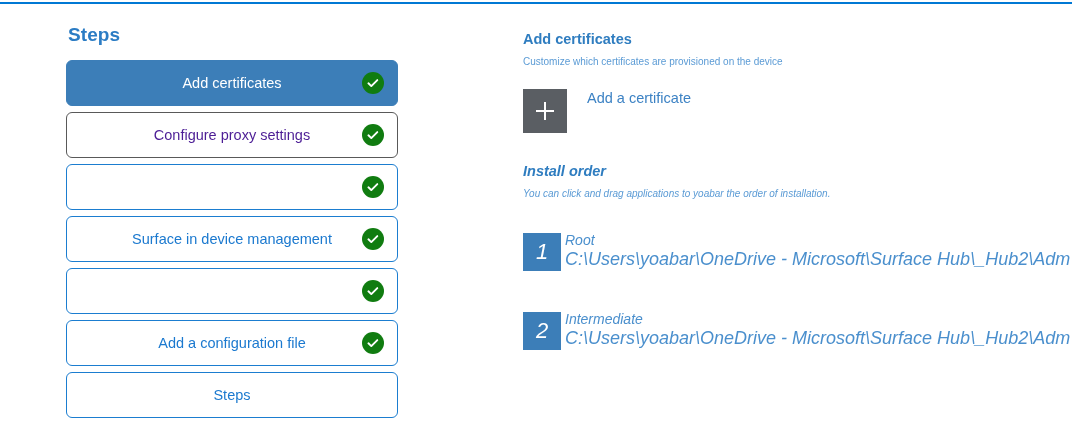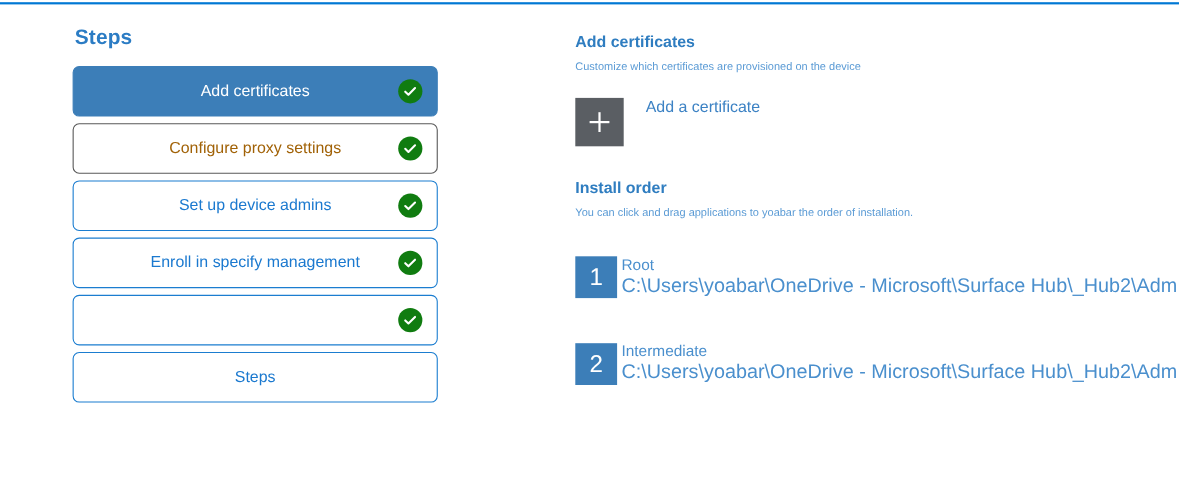--- a/index.html
+++ b/index.html
@@ -62,21 +62,21 @@
     cursor: pointer;
     user-select: none;
   }
   .step-btn.is-active {
     background: #3c7eb8;
     border-color: #3c7eb8;
     color: #ffffff;
   }
   .step-btn.is-visited {
     border-color: #595959;
-    color: #a16207;
+    color: #4c1d95;
   }
   .step-label {
     padding: 0 40px;
     text-align: center;
     line-height: 18px;
   }
   .step-check {
     position: absolute;
     right: 13px;
     top: 50%;
@@ -145,21 +145,21 @@
     height: 2px;
     width: 18px;
   }
   .add-link {
     margin-left: 20px;
     font-size: 14.5px;
     color: #3c82c4;
     line-height: 18px;
   }
 
-  .order-block { margin-top: 29px; }
+  .order-block { margin-top: 29px; font-style: italic; }
 
   .order-list { margin-top: 27px; }
   .order-item {
     display: flex;
     align-items: flex-start;
     margin-bottom: 39px;
     cursor: grab;
   }
   .order-num {
     flex: 0 0 38px;
@@ -209,45 +209,52 @@
     <div class="step-btn is-visited">
       <span class="step-label">Configure proxy settings</span>
       <span class="step-check">
         <svg width="14" height="14" viewBox="0 0 14 14" aria-hidden="true">
             <path d="M2.4 7.3 L5.3 10.1 L11.3 4.1" fill="none" stroke="#ffffff" stroke-width="1.9" stroke-linecap="round" stroke-linejoin="round"></path>
           </svg>
       </span>
     </div>
 
     <div class="step-btn">
-      <span class="step-label">Set up device admins</span>
-      <span class="step-check">
-        <svg width="14" height="14" viewBox="0 0 14 14" aria-hidden="true">
-            <path d="M2.4 7.3 L5.3 10.1 L11.3 4.1" fill="none" stroke="#ffffff" stroke-width="1.9" stroke-linecap="round" stroke-linejoin="round"></path>
-          </svg>
-      </span>
-    </div>
-
-    <div class="step-btn">
-      <span class="step-label">Enroll in specify management</span>
-      <span class="step-check">
-        <svg width="14" height="14" viewBox="0 0 14 14" aria-hidden="true">
-            <path d="M2.4 7.3 L5.3 10.1 L11.3 4.1" fill="none" stroke="#ffffff" stroke-width="1.9" stroke-linecap="round" stroke-linejoin="round"></path>
-          </svg>
-      </span>
-    </div>
-
-    <div class="step-btn">
-      <span class="step-check">
-        <svg width="14" height="14" viewBox="0 0 14 14" aria-hidden="true">
-            <path d="M2.4 7.3 L5.3 10.1 L11.3 4.1" fill="none" stroke="#ffffff" stroke-width="1.9" stroke-linecap="round" stroke-linejoin="round"></path>
-          </svg>
-      </span>
-    </div>
-
+      <span class="step-check">
+        <svg width="14" height="14" viewBox="0 0 14 14" aria-hidden="true">
+            <path d="M2.4 7.3 L5.3 10.1 L11.3 4.1" fill="none" stroke="#ffffff" stroke-width="1.9" stroke-linecap="round" stroke-linejoin="round"></path>
+          </svg>
+      </span>
+    </div>
+
+    <div class="step-btn">
+      <span class="step-label">Surface in device management</span>
+      <span class="step-check">
+        <svg width="14" height="14" viewBox="0 0 14 14" aria-hidden="true">
+            <path d="M2.4 7.3 L5.3 10.1 L11.3 4.1" fill="none" stroke="#ffffff" stroke-width="1.9" stroke-linecap="round" stroke-linejoin="round"></path>
+          </svg>
+      </span>
+    </div>
+
+    <div class="step-btn">
+      <span class="step-check">
+        <svg width="14" height="14" viewBox="0 0 14 14" aria-hidden="true">
+            <path d="M2.4 7.3 L5.3 10.1 L11.3 4.1" fill="none" stroke="#ffffff" stroke-width="1.9" stroke-linecap="round" stroke-linejoin="round"></path>
+          </svg>
+      </span>
+    </div>
+
+    <div class="step-btn">
+      <span class="step-label">Add a configuration file</span>
+      <span class="step-check">
+        <svg width="14" height="14" viewBox="0 0 14 14" aria-hidden="true">
+            <path d="M2.4 7.3 L5.3 10.1 L11.3 4.1" fill="none" stroke="#ffffff" stroke-width="1.9" stroke-linecap="round" stroke-linejoin="round"></path>
+          </svg>
+      </span>
+    </div>
 
     <div class="step-btn">
       <span class="step-label">Steps</span>
     </div>
 
   </div>
 </div>
 
 <div class="detail-pane">
 

